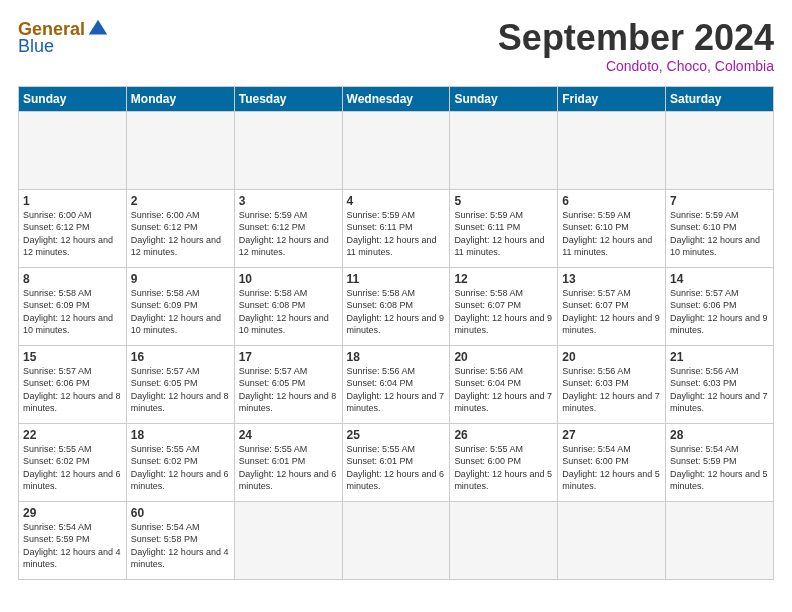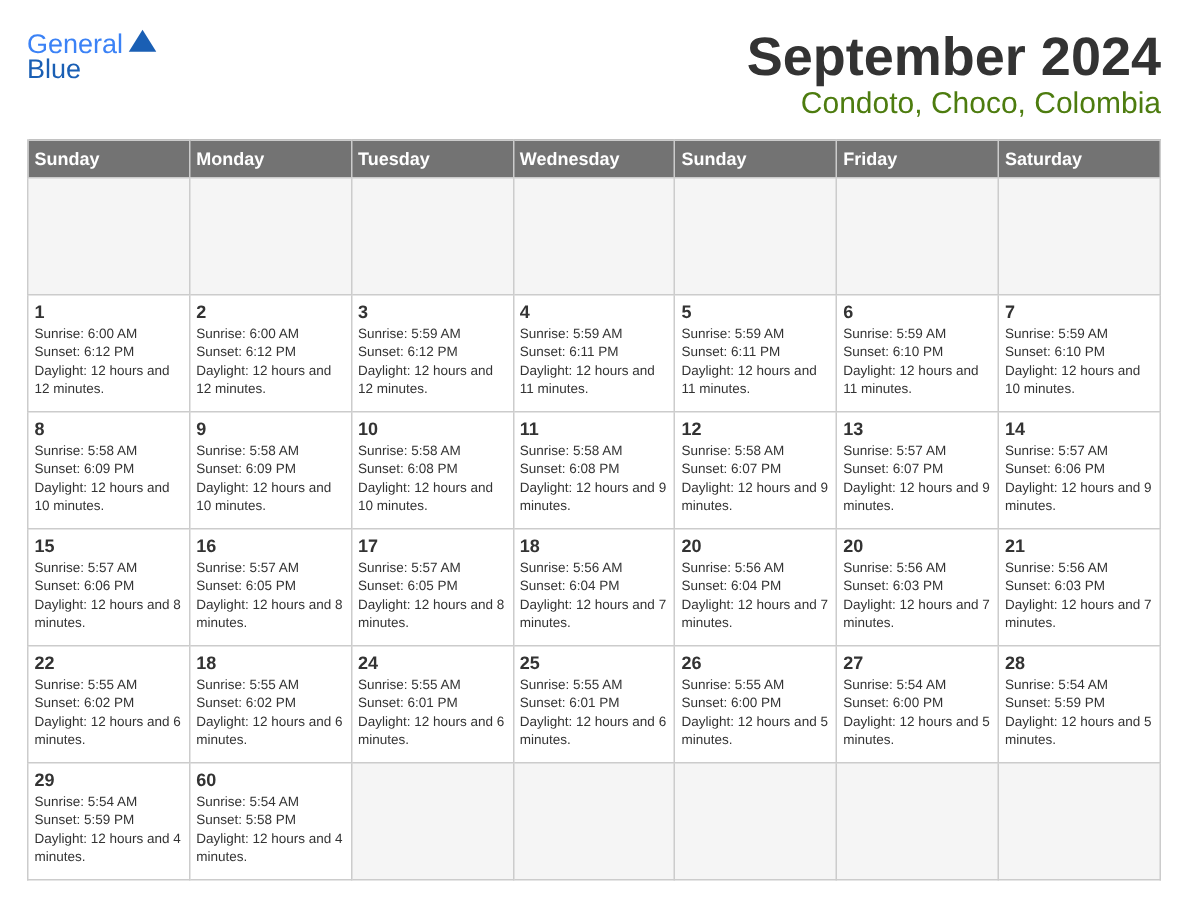--- a/index.html
+++ b/index.html
@@ -24,22 +24,22 @@
       display: flex;
       flex-direction: column;
       align-items: flex-start;
     }
     .logo-text {
       display: flex;
       align-items: center;
     }
     .logo-general {
       font-size: 18px;
-      font-weight: normal;
-      color: #3b82f6;
+      font-weight: bold;
+      color: #a16207;
       text-align: right;
     }
     .logo-blue {
       font-size: 18px;
       font-weight: normal;
       color: #1a5fb4;
     }
     .logo-icon {
       width: 22px;
       height: 22px;
@@ -48,30 +48,30 @@
     .title-section {
       text-align: right;
     }
     .month-title {
       font-size: 36px;
       font-weight: bold;
       color: #333;
       line-height: 1.1;
     }
     .location {
-      font-size: 20px;
-      color: #4d7c0f;
+      font-size: 14px;
+      color: #a21caf;
     }
     table {
       width: 100%;
       border-collapse: collapse;
       table-layout: fixed;
     }
     th {
-      background-color: #737373;
+      background-color: #0369a1;
       color: #fff;
       font-size: 12px;
       font-weight: bold;
       padding: 5px 4px;
       text-align: left;
       border: 1px solid #ccc;
     }
     td {
       border: 1px solid #ccc;
       vertical-align: top;

